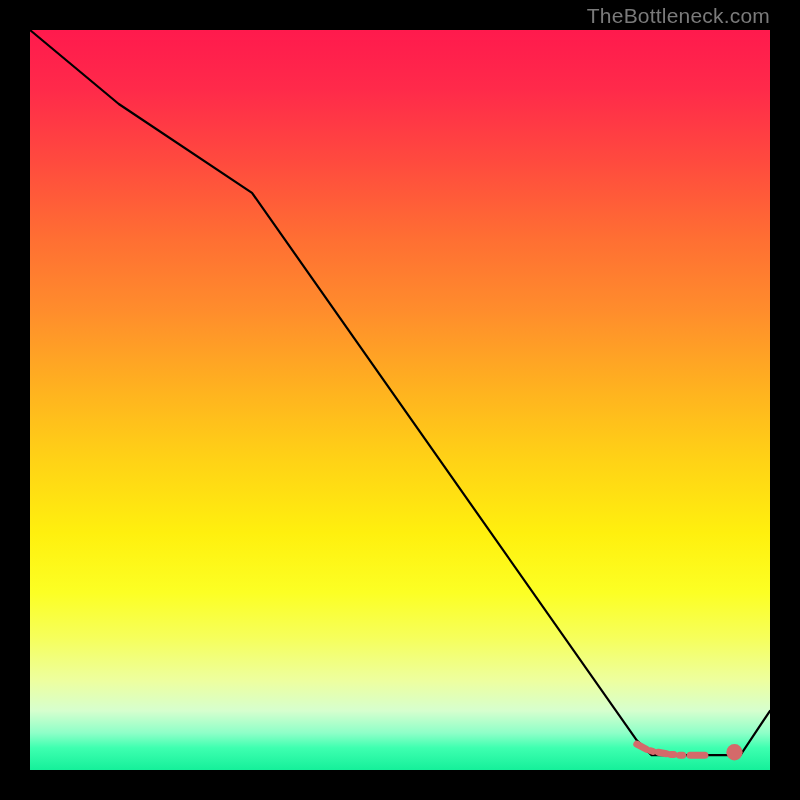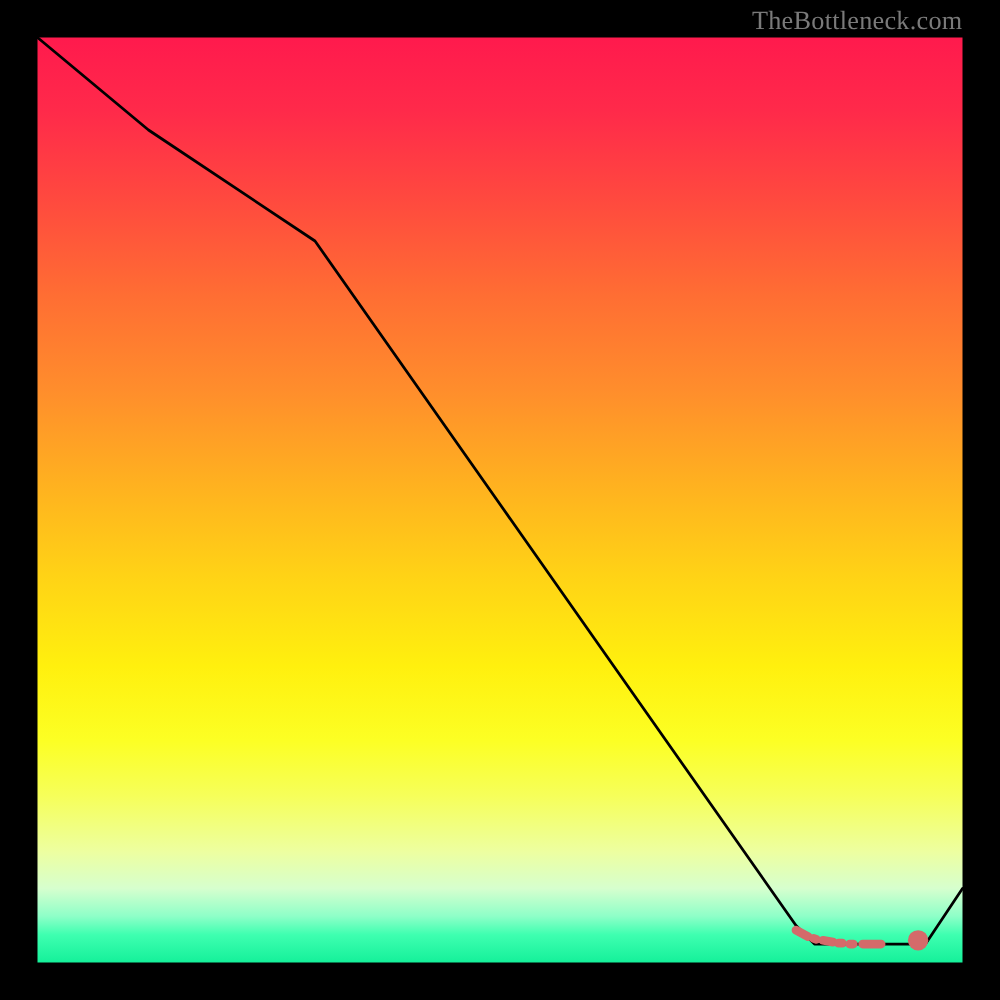--- a/index.html
+++ b/index.html
@@ -32,21 +32,21 @@
   .plot-svg {
     position: absolute;
     left: 0; top: 0;
     width: 740px; height: 740px;
     overflow: visible;
   }
   .watermark {
     position: absolute;
     top: 4px;
     right: 30px;
-    font-family: Liberation Serif, serif;
+    font-family: Liberation Sans, sans-serif;
     font-size: 21px;
     font-weight: 400;
     color: #7a7a7a;
     letter-spacing: 0.2px;
   }
 </style>
 </head>
 <body>
 <div class="wrap">
 

